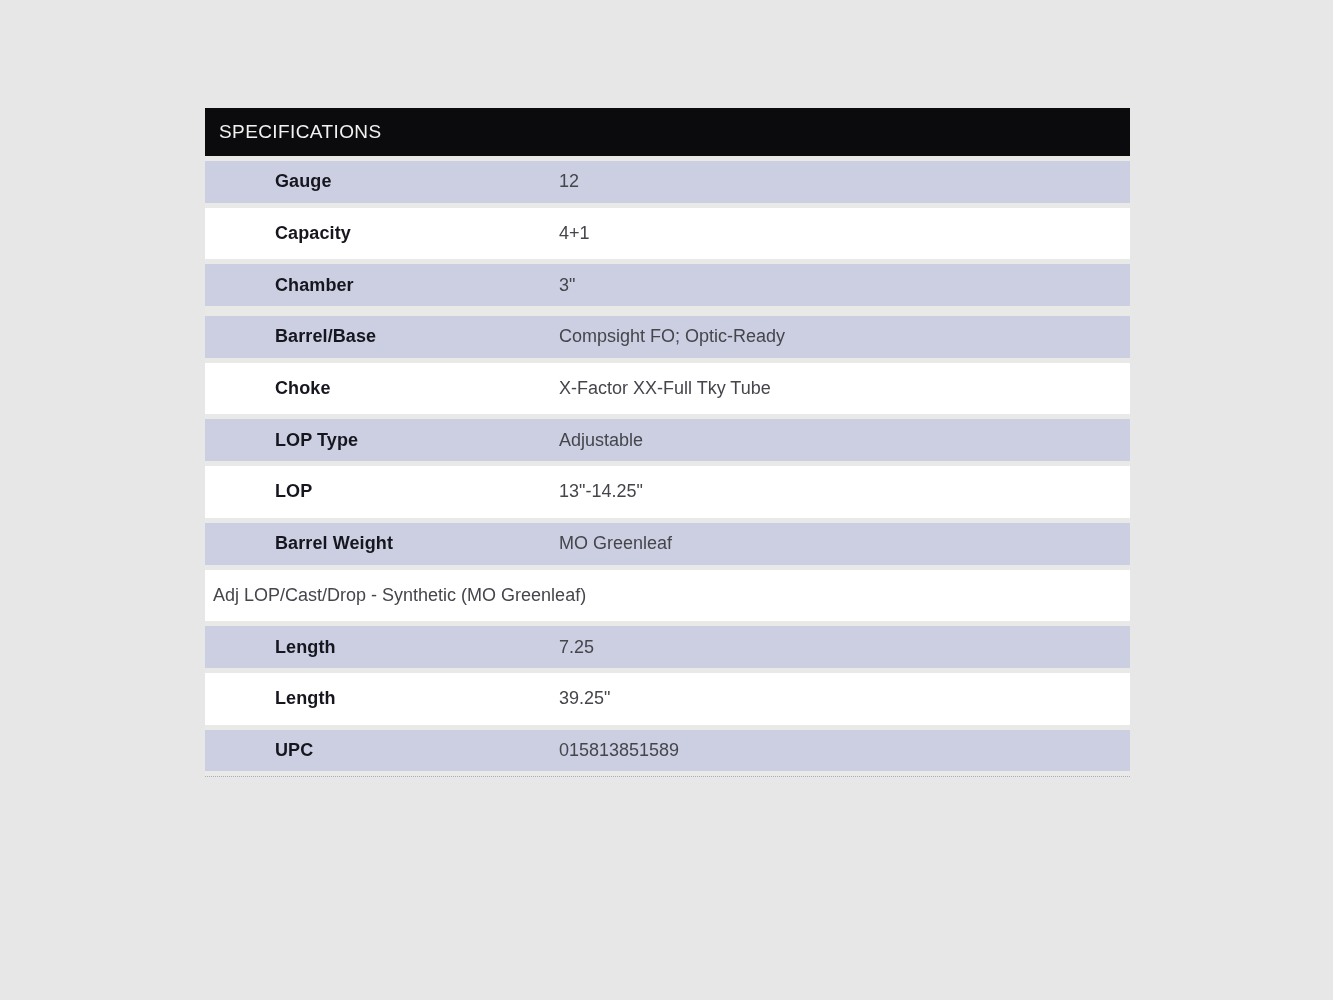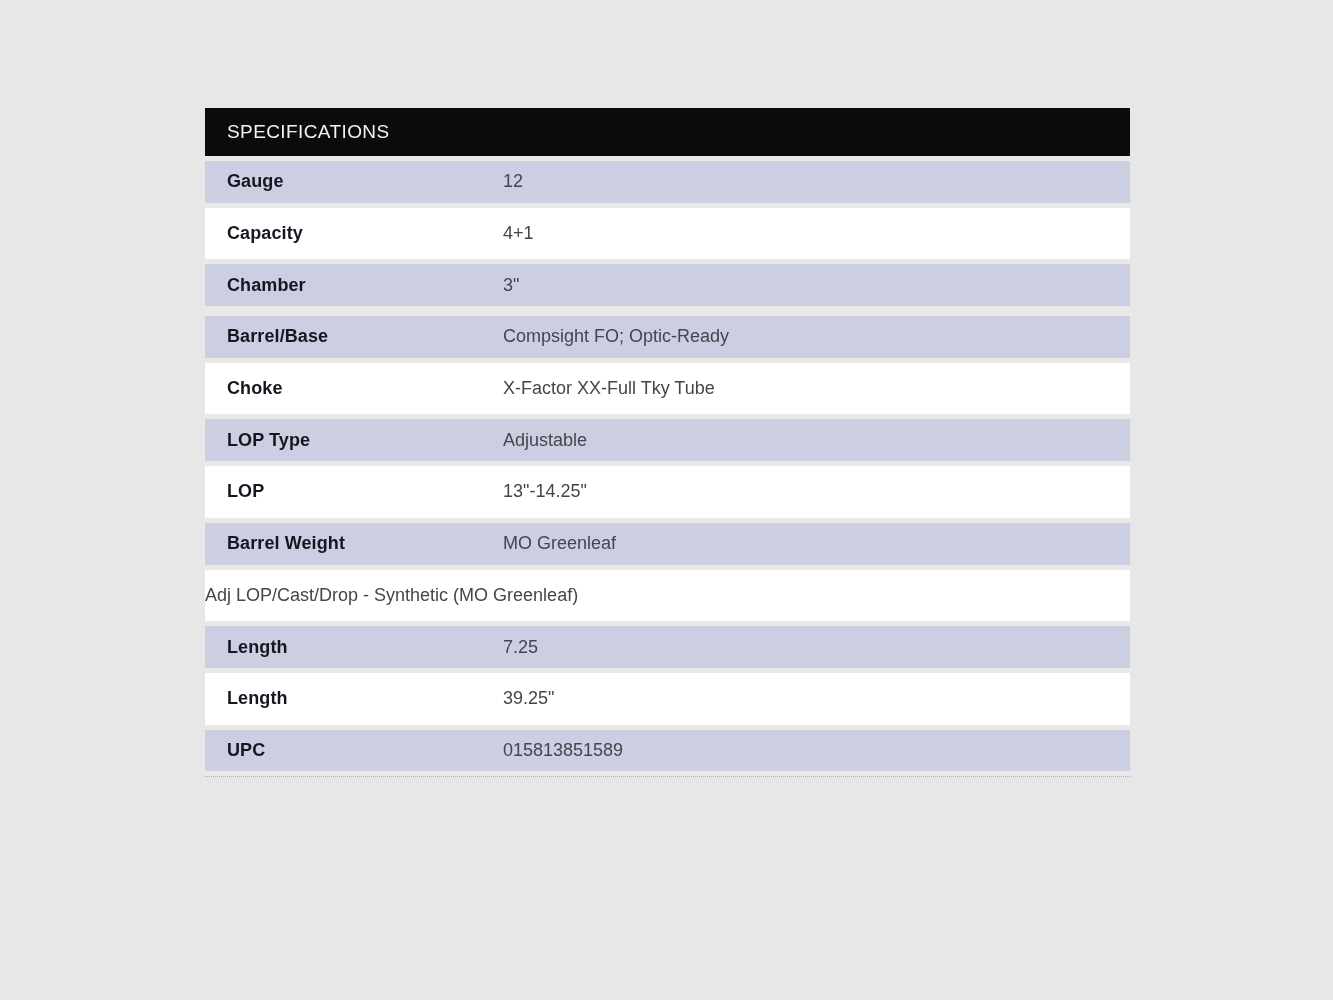--- a/index.html
+++ b/index.html
@@ -22,21 +22,21 @@
     top: 108px;
     width: 925px;
     border-bottom: 1px dotted #a9adb8;
   }
   .spec-header {
     height: 48px;
     background: #0b0b0d;
     color: #f2f2f2;
     display: flex;
     align-items: center;
-    padding-left: 22px;
+    padding-left: 14px;
     box-sizing: border-box;
     font-size: 19px;
     letter-spacing: 0.4px;
   }
   .row {
     display: flex;
     align-items: center;
     height: 51.7px;
     box-sizing: border-box;
     background: #ffffff;
@@ -52,24 +52,26 @@
     overflow: hidden;
   }
   .label {
     width: 298px;
     padding-left: 22px;
     box-sizing: border-box;
     font-weight: bold;
     color: #16161f;
     letter-spacing: 0.1px;
     flex: none;
+    margin-left: 48px;
   }
   .value {
     color: #45454c;
     flex: 1;
+    margin-left: 8px;
   }
 </style>
 </head>
 <body>
 
 <div class="page">
   <div class="spec-table">
 
     <div class="spec-header">
       <span>SPECIFICATIONS</span>

